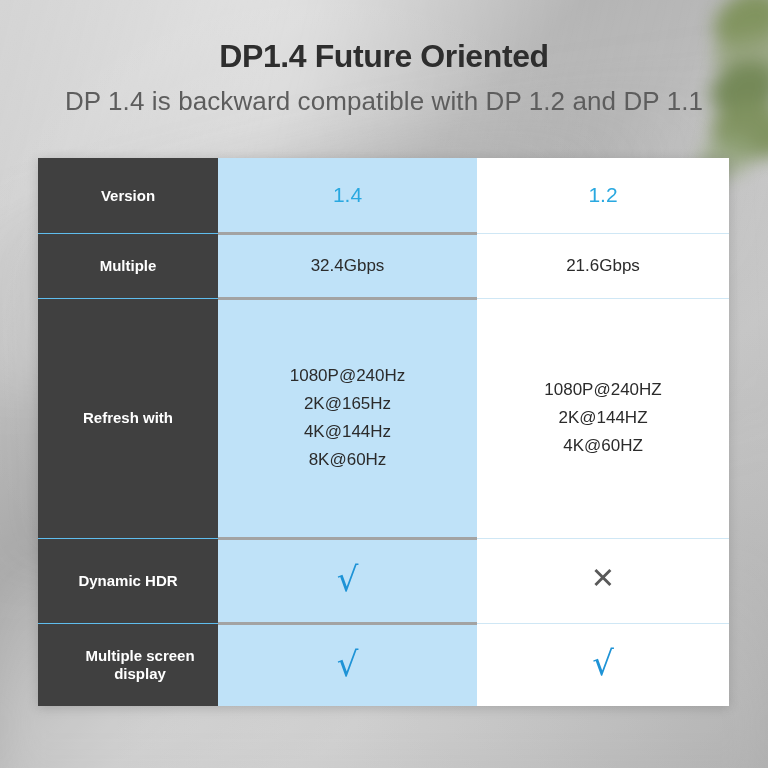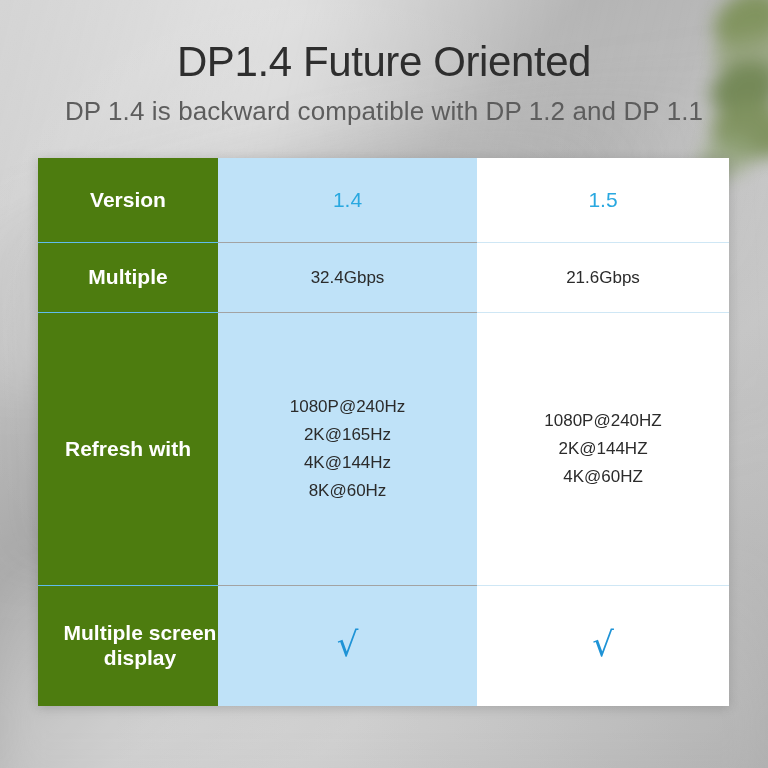--- a/index.html
+++ b/index.html
@@ -90,22 +90,22 @@
 
   
   .header {
     position: absolute;
     left: 0;
     top: 40px;
     width: 768px;
     text-align: center;
   }
   .title {
-    font-size: 42px;
-    font-weight: normal;
+    font-size: 32px;
+    font-weight: bold;
     color: #2e2e2e;
     letter-spacing: -0.4px;
     line-height: 1.05;
     margin: 0;
   }
   .subtitle {
     margin: 12px 0 0 0;
     font-size: 26px;
     color: #5d5d5d;
     line-height: 1.2;
@@ -133,37 +133,37 @@
   table.spec col.c-v14   { width: 259px; }
   table.spec col.c-v12   { width: 252px; }
 
   table.spec td {
     padding: 0;
     text-align: center;
     vertical-align: middle;
   }
 
   td.label {
-    background: #4d7c0f;
+    background: #404040;
     color: #ffffff;
     font-weight: bold;
-    font-size: 21px;
+    font-size: 15px;
     line-height: 1.18;
     border-bottom: 1px solid #5fbdee;
     padding: 0 6px;
     margin-left: 24px;
   }
   tr:last-child td.label { border-bottom: none; padding-left: 24px; }
 
   td.col14 {
     background: #bfe2f8;
     color: #2b2b2b;
     font-size: 17px;
     line-height: 1.65;
-    border-bottom: 1px solid #a3a3a3;
+    border-bottom: 3px solid #a3a3a3;
   }
   tr:last-child td.col14 { border-bottom: none; }
 
   td.col12 {
     background: #ffffff;
     color: #2b2b2b;
     font-size: 17px;
     line-height: 1.65;
     border-bottom: 1px solid #cfe7f5;
   }
@@ -219,38 +219,43 @@
   <table class="spec">
     <colgroup>
       <col class="c-label">
         <col class="c-v14">
         <col class="c-v12">
     </colgroup>
     <tbody id="spec-body">
         <tr>
           <td class="label multiline">Version</td>
           <td class="col14 version-val">1.4</td>
-          <td class="col12 version-val">1.5</td>
+          <td class="col12 version-val">1.2</td>
         </tr>
         <tr>
           <td class="label multiline">Multiple</td>
           <td class="col14">32.4Gbps</td>
           <td class="col12">21.6Gbps</td>
         </tr>
         <tr>
           <td class="label multiline">Refresh with</td>
           <td class="col14 multiline">1080P@240Hz
 2K@165Hz
 4K@144Hz
 8K@60Hz</td>
           <td class="col12 multiline">1080P@240HZ
 2K@144HZ
 4K@60HZ</td>
         </tr>
         <tr>
+          <td class="label multiline">Dynamic HDR</td>
+          <td class="col14"><span class="mark-check">√</span></td>
+          <td class="col12"><span class="mark-cross">✕</span></td>
+        </tr>
+        <tr>
           <td class="label multiline">Multiple screen
 display</td>
           <td class="col14"><span class="mark-check">√</span></td>
           <td class="col12"><span class="mark-check">√</span></td>
         </tr>
       </tbody>
   </table>
 </div>
 
 </body></html>

